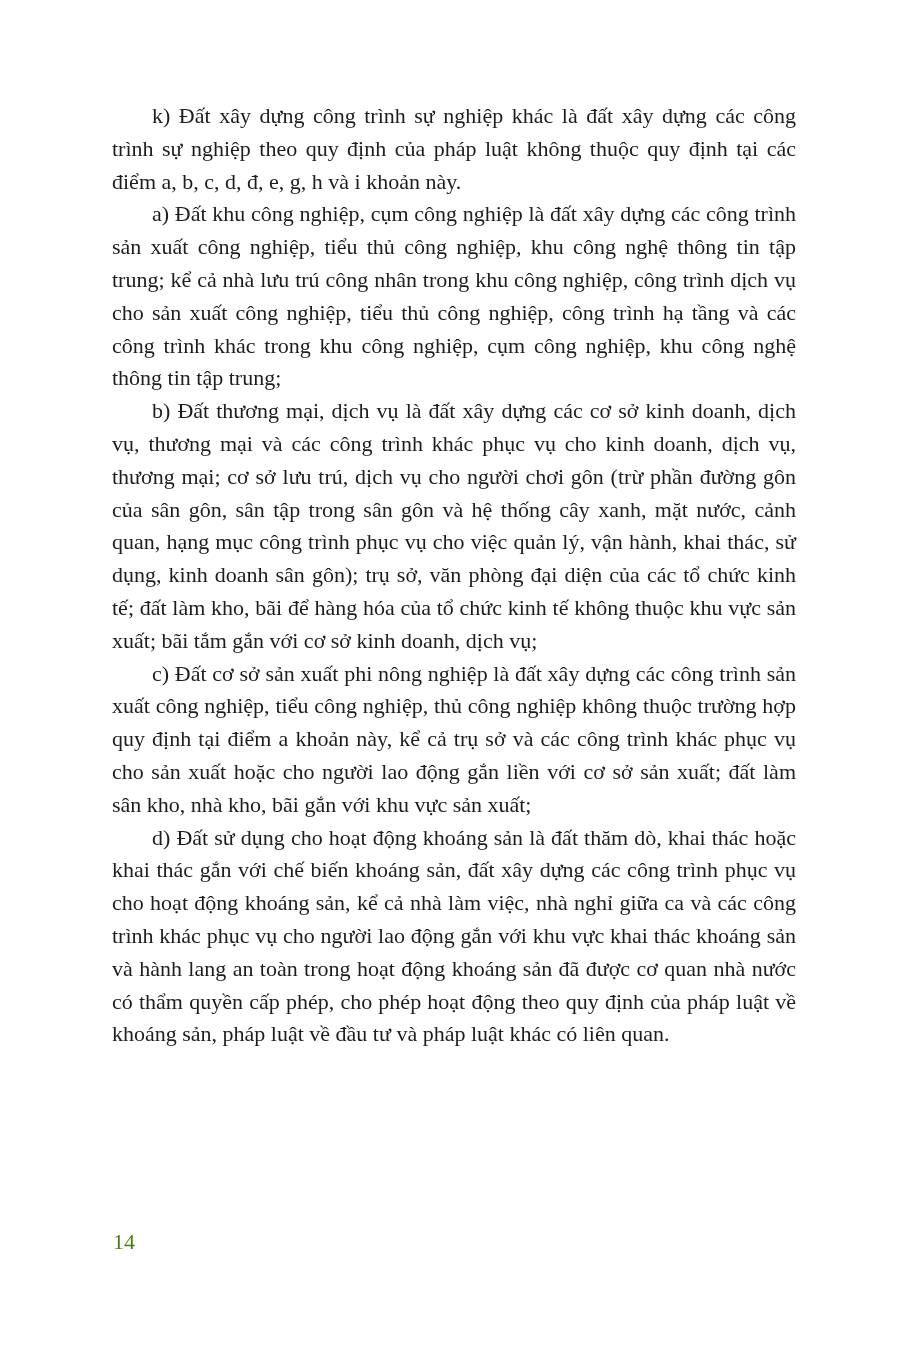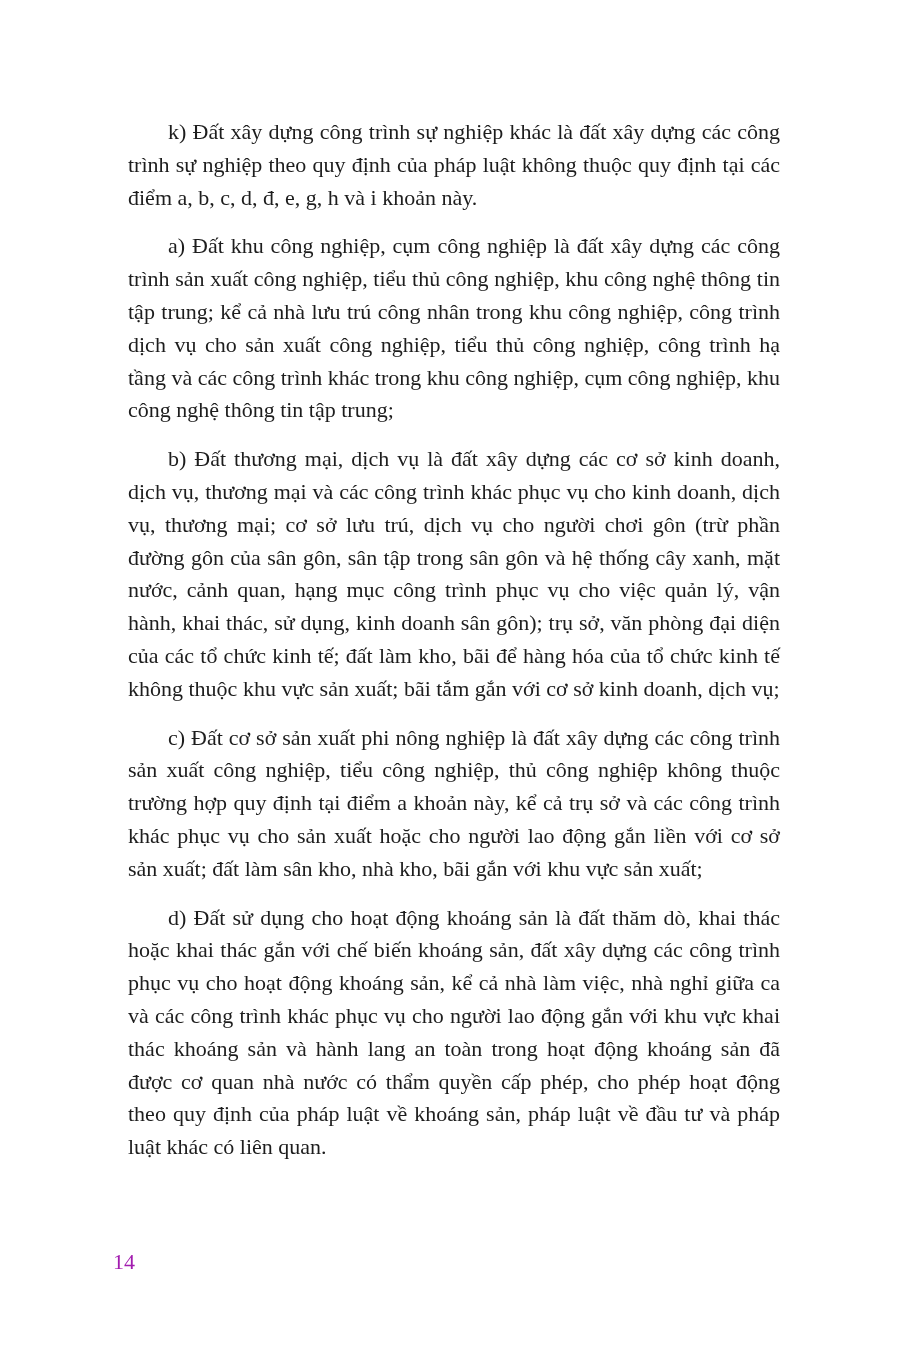--- a/index.html
+++ b/index.html
@@ -19,33 +19,32 @@
     left: 112px;
     top: 100px;
     width: 684px;
     font-family: "Liberation Serif", "DejaVu Serif", serif;
     font-size: 22px;
     line-height: 32.8px;
     color: #1d1d1d;
     text-align: justify;
   }
   .text-block p {
-    margin: 16px;
+    margin: 0;
     padding: 0;
     text-indent: 40px;
   }
   .page-number {
     position: absolute;
     left: 113px;
     top: 1226px;
     font-family: "Liberation Serif", "DejaVu Serif", serif;
     font-size: 22px;
     line-height: 32px;
-    color: #a21caf;
-    margin-top: 20px;
+    color: #4d7c0f;
   }
 </style>
 </head>
 <body>
 
 <div class="page">
   <div class="text-block">
     <p>k) Đất xây dựng công trình sự nghiệp khác là đất xây dựng các công trình sự nghiệp theo quy định của pháp luật không thuộc quy định tại các điểm a, b, c, d, đ, e, g, h và i khoản này.</p>
     <p>a) Đất khu công nghiệp, cụm công nghiệp là đất xây dựng các công trình sản xuất công nghiệp, tiểu thủ công nghiệp, khu công nghệ thông tin tập trung; kể cả nhà lưu trú công nhân trong khu công nghiệp, công trình dịch vụ cho sản xuất công nghiệp, tiểu thủ công nghiệp, công trình hạ tầng và các công trình khác trong khu công nghiệp, cụm công nghiệp, khu công nghệ thông tin tập trung;</p>
     <p>b) Đất thương mại, dịch vụ là đất xây dựng các cơ sở kinh doanh, dịch vụ, thương mại và các công trình khác phục vụ cho kinh doanh, dịch vụ, thương mại; cơ sở lưu trú, dịch vụ cho người chơi gôn (trừ phần đường gôn của sân gôn, sân tập trong sân gôn và hệ thống cây xanh, mặt nước, cảnh quan, hạng mục công trình phục vụ cho việc quản lý, vận hành, khai thác, sử dụng, kinh doanh sân gôn); trụ sở, văn phòng đại diện của các tổ chức kinh tế; đất làm kho, bãi để hàng hóa của tổ chức kinh tế không thuộc khu vực sản xuất; bãi tắm gắn với cơ sở kinh doanh, dịch vụ;</p>

